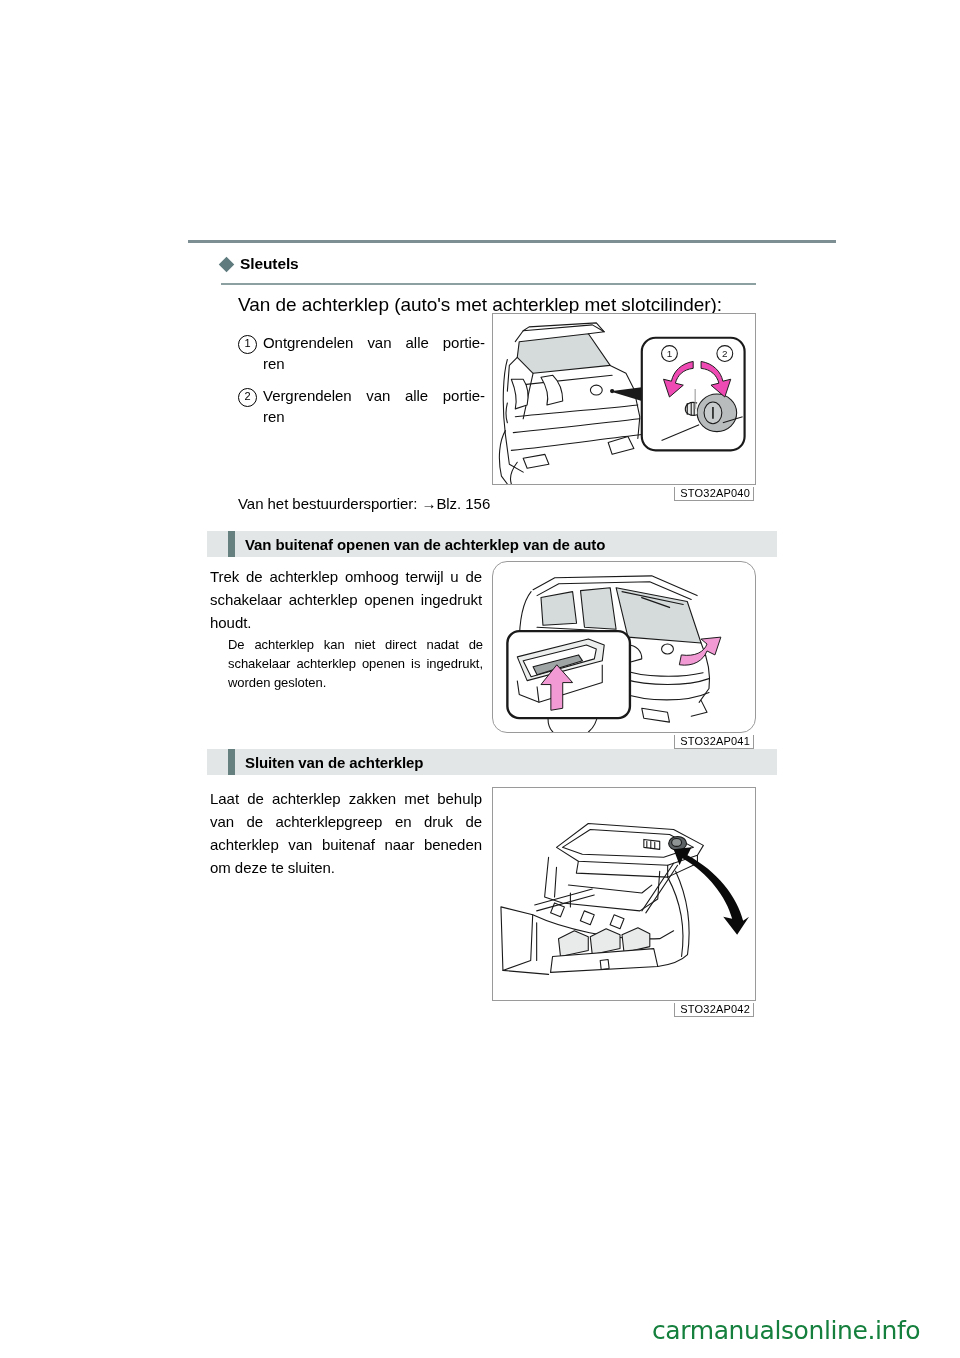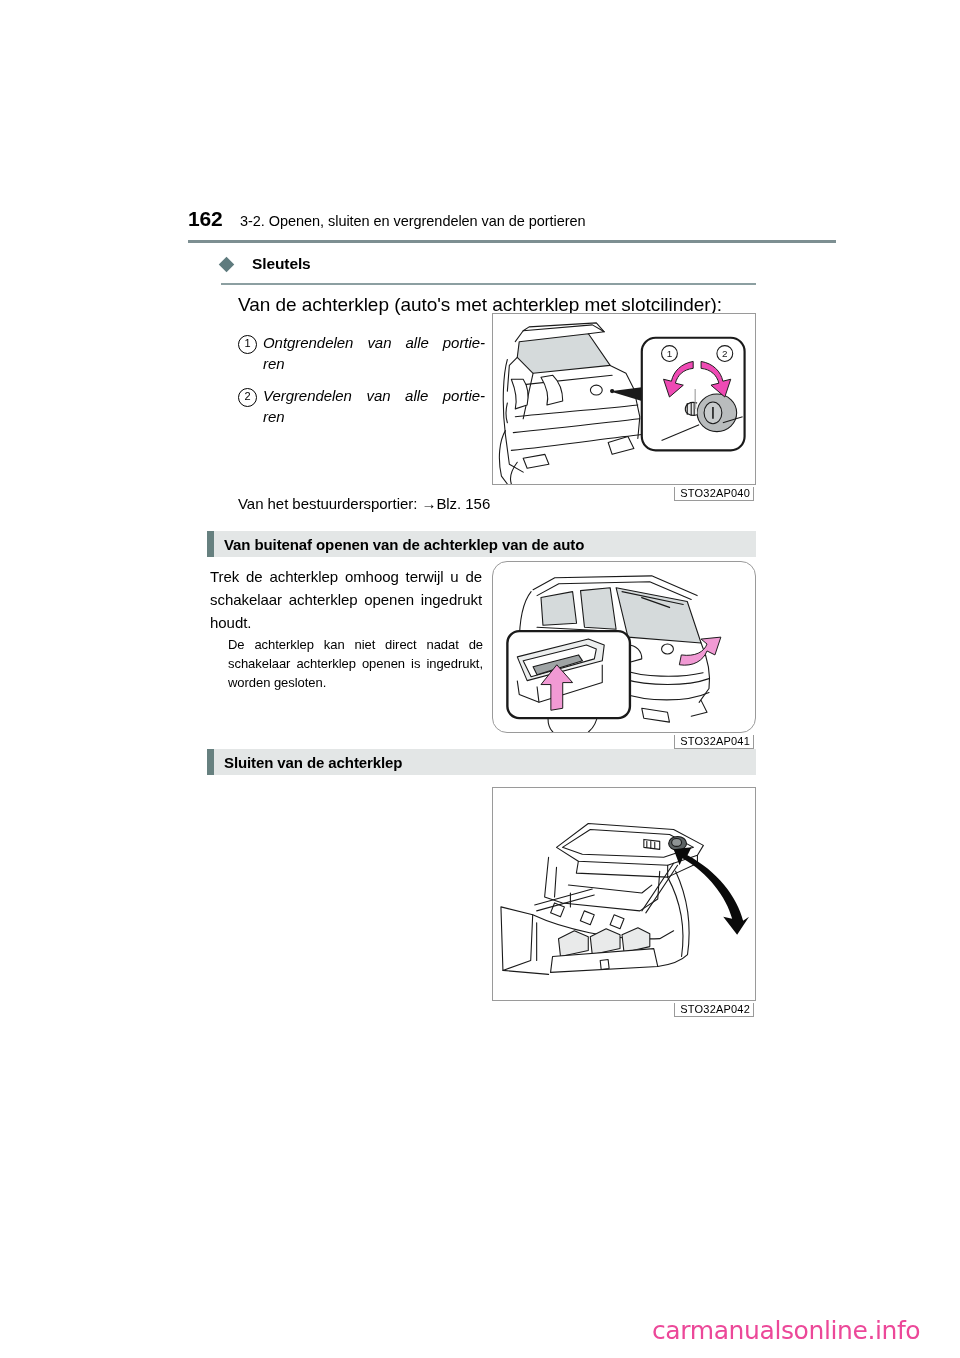--- a/index.html
+++ b/index.html
@@ -51,21 +51,21 @@
     background: #7d8f92;
   }
 
   
   .bullet-head {
     position: absolute;
     left: 221px;
     top: 255px;
     display: flex;
     align-items: center;
-    gap: 20px;
+    gap: 8px;
   }
   .diamond {
     width: 11px;
     height: 11px;
     background: #5f7b7e;
     transform: rotate(45deg);
     display: block;
   }
   .bullet-head-label {
     font-size: 15.5px;
@@ -113,21 +113,20 @@
     line-height: 15px;
     text-align: center;
     margin-top: 3px;
     font-family: "Liberation Sans", sans-serif;
   }
   .num-text {
     font-size: 15px;
     line-height: 21px;
     letter-spacing: -0.05px;
     width: 222px;
-    font-style: italic;
   }
   .num-text .hyphen-line {
     display: block;
     text-align: justify;
     text-align-last: justify;
   }
   .num-text .last-line {
     display: block;
   }
 
@@ -141,20 +140,21 @@
 
   
   .sec-band {
     position: absolute;
     left: 207px;
     width: 549px;
     height: 26px;
     background: #e3e6e6;
     display: flex;
     align-items: center;
+    padding-left: 21px;
   }
   .sec-band::before {
     content: "";
     display: block;
     width: 7px;
     height: 26px;
     background: #66807f;
     flex: 0 0 auto;
   }
   .sec-band-label {
@@ -221,34 +221,30 @@
     color: #000;
   }
   .fig-svg { display: block; width: 100%; height: 100%; }
 
   
   .watermark {
     position: absolute;
     left: 652px;
     top: 1316px;
     font-size: 25px;
-    color: #ec4899;
+    color: #15803d;
     letter-spacing: -0.4px;
     font-family: "DejaVu Sans", sans-serif;
   }
 </style>
 </head>
 <body>
 
 <div class="page">
 
-  <div class="pg-header">
-    <span class="pg-number">162</span>
-    <span class="pg-chapter">3-2. Openen, sluiten en vergrendelen van de portieren</span>
-  </div>
   <div class="header-rule"></div>
 
   <div class="bullet-head">
     <span class="diamond"></span>
     <span class="bullet-head-label">Sleutels</span>
   </div>
   <div class="thin-rule"></div>
 
   <div class="lead-text">Van de achterklep (auto's met achterklep met slotcilinder):</div>
 
@@ -399,20 +395,21 @@
         <path d="M58 150 L58 124 L48 124 L64 104 L80 122 L70 122 L70 148 Z" fill="#f19ad4" stroke="#1a1a1a" stroke-width="1"></path>
       </g>
     </svg>
     <span class="fig-code">STO32AP041</span>
   </div>
 
   <div class="sec-band sec-band-3">
     <span class="sec-band-label">Sluiten van de achterklep</span>
   </div>
 
+  <div class="body-para para-close">Laat de achterklep zakken met behulp van de achterklepgreep en druk de achterklep van buitenaf naar beneden om deze te sluiten.</div>
 
   <div class="figure fig-3">
     <svg class="fig-svg" viewBox="0 0 264 166">
       <g fill="none" stroke="#1a1a1a" stroke-width="1.1" stroke-linejoin="round" stroke-linecap="round">
 
         <path d="M64 36 L96 12 L182 18 L212 34 L206 44 L176 54 L86 50 Z" fill="#ffffff"></path>
         <path d="M70 36 L98 18 L178 23 L202 36 L172 46 L90 43 Z"></path>
         <path d="M86 50 L84 62 L176 66 L206 52 L206 44"></path>
         <path d="M176 54 L176 66"></path>
 

